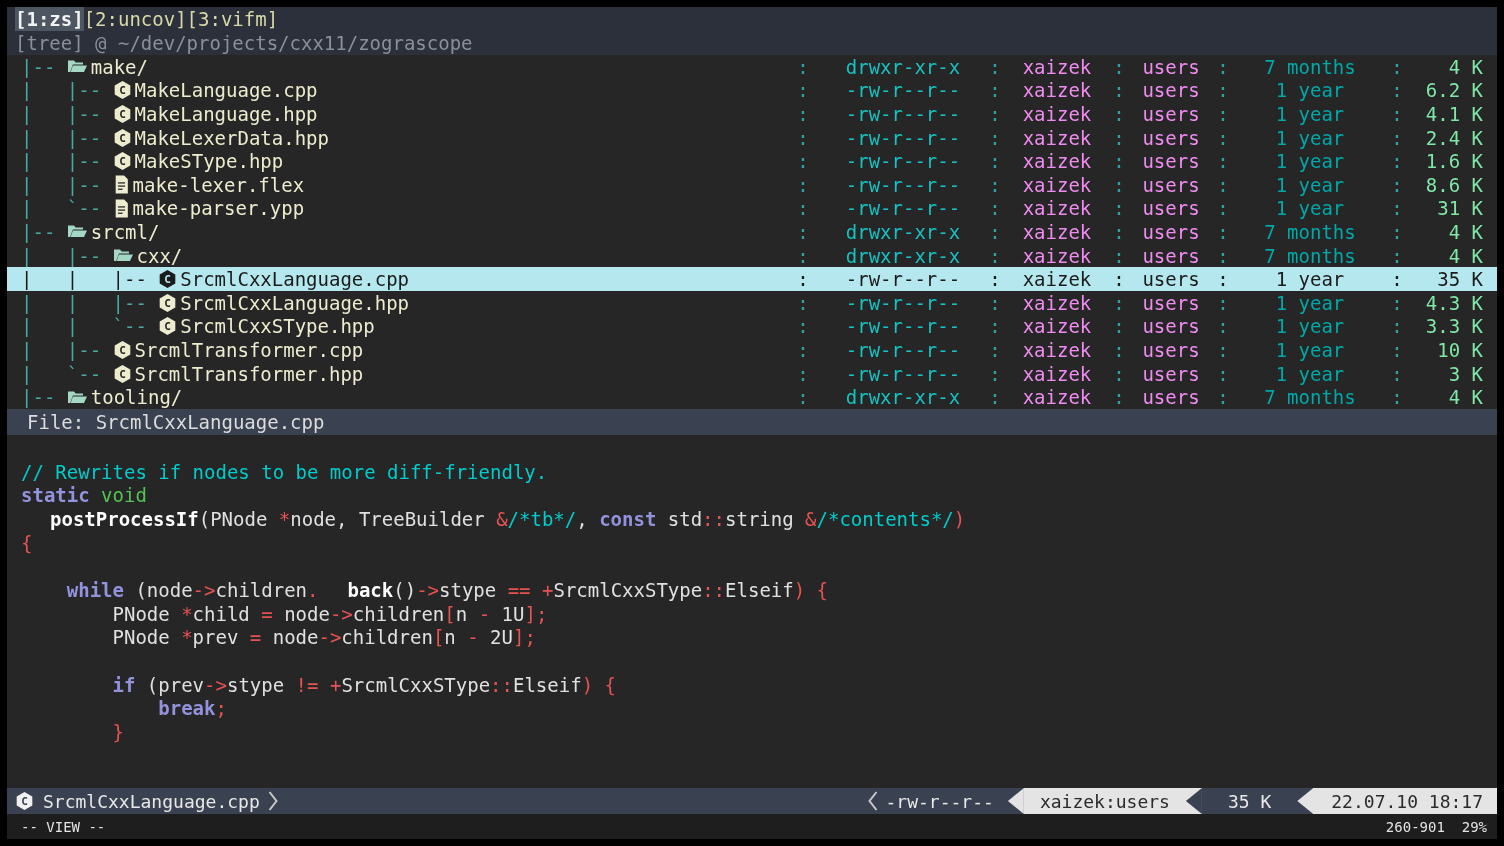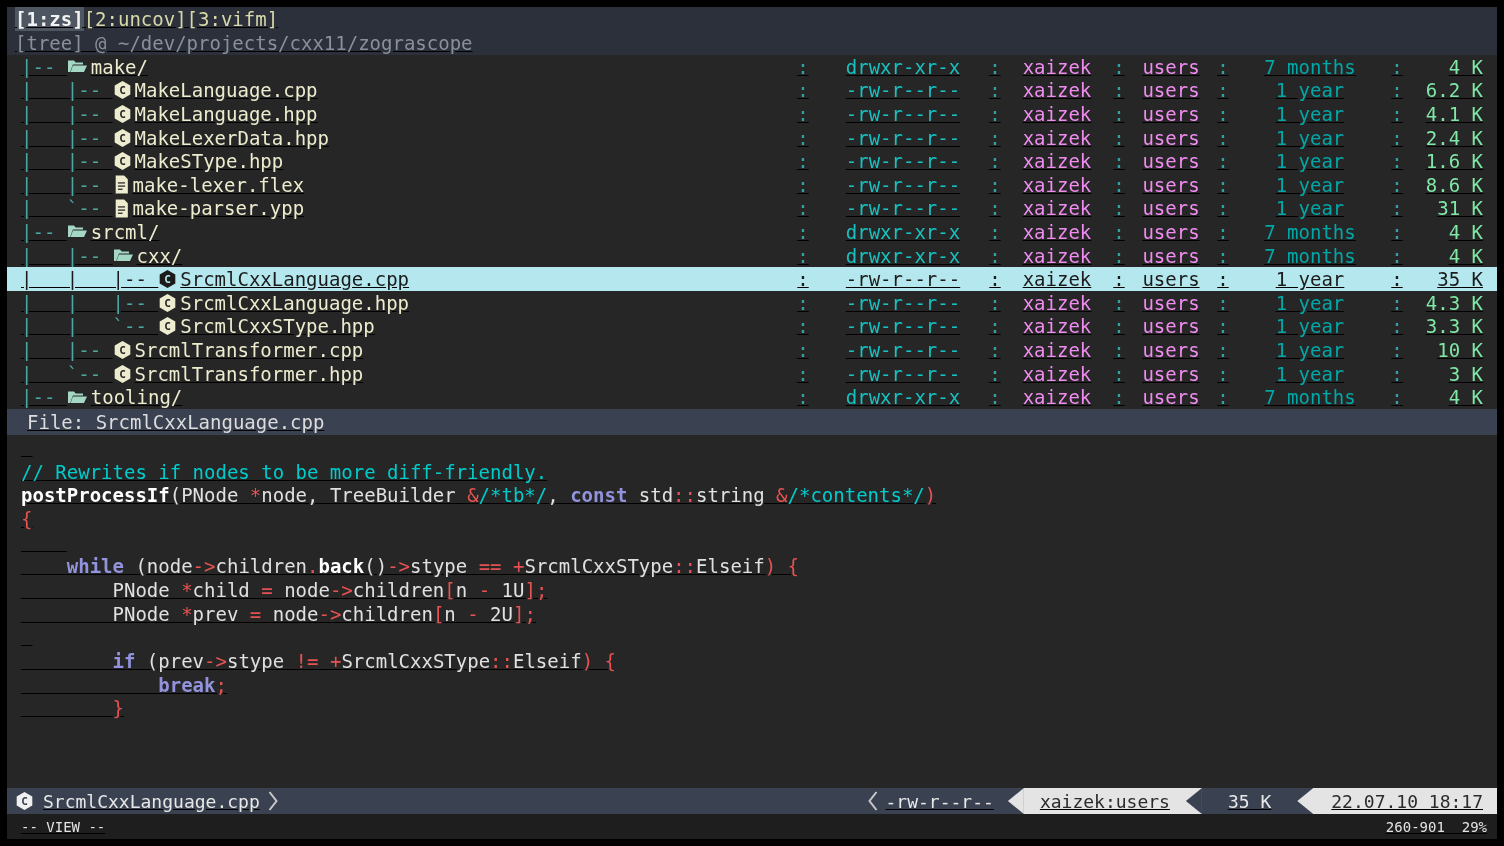--- a/index.html
+++ b/index.html
@@ -11,21 +11,21 @@
     --filebar-bg:#3a4150; --filebar-text:#dcdcdc;
     --code-comment:#00cccc; --code-keyword:#9393dd; --code-type:#53c353;
     --code-op:#e65252; --code-text:#e0e0e0; --code-bold:#ffffff;
     --status-bg:#3a4150; --status-text:#e8e8e8; --status-light:#e4e4e4; --status-dark-text:#2b2b2b;
     --mode-bg:#1e1e1e; --mode-text:#e4e4e4;
   }
   *{margin:0;padding:0;box-sizing:border-box;}
   html,body{width:1504px;height:846px;background:#000;overflow:hidden;}
   body{font-family:"DejaVu Sans Mono","Liberation Mono",monospace;font-size:19px;}
   .terminal{position:absolute;left:7px;top:7px;width:1490px;height:832px;background:var(--main-bg);
-    display:flex;flex-direction:column;text-decoration:underline;}
+    display:flex;flex-direction:column;}
   
   .topbar{height:24px;background:var(--bar-bg);display:flex;align-items:center;padding-left:8px;flex:none;white-space:pre;}
   .tab{display:inline-block;line-height:24px;}
   .tab.active{background:var(--active-tab-bg);color:var(--tab-text);font-weight:bold;}
   .tab.other{color:var(--tab-inactive-text);}
   .pathbar{height:24px;background:var(--bar-bg);color:var(--path-text);line-height:24px;padding-left:8px;flex:none;white-space:pre;}
   
   .filelist{flex:none;}
   .row{display:flex;height:23.6px;align-items:center;color:var(--filename);}
   .row.selected{background:var(--sel-bg);color:var(--sel-text);}
@@ -52,21 +52,21 @@
   .row.selected .c-date,.row.selected .c-size{color:var(--sel-text);}
   
   .filebar{height:26px;background:var(--filebar-bg);color:var(--filebar-text);line-height:26px;padding-left:20px;flex:none;white-space:pre;}
   
   .codepane{flex:1;overflow:hidden;padding:2px 16px 0 14px;}
   .code-line{height:23.7px;line-height:23.7px;white-space:pre;color:var(--code-text);}
   .tok-c{color:var(--code-comment);}
   .tok-k{color:var(--code-keyword);font-weight:bold;}
   .tok-g{color:var(--code-type);}
   .tok-w{color:var(--code-text);}
-  .tok-b{color:var(--code-bold);font-weight:bold;}
+  .tok-b{color:var(--code-bold);font-weight:bold;margin-left:29px;}
   .tok-r{color:var(--code-op);}
   
   .statusbar{height:26px;background:var(--status-bg);display:flex;align-items:stretch;flex:none;color:var(--status-text);font-size:18px;}
   .sb-left{display:flex;align-items:center;padding-left:8px;gap:6px;}
   .sb-spacer{flex:1;}
   .sb-chev{display:flex;align-items:center;}
   .sb-perms{display:flex;align-items:center;padding:0 14px 0 6px;white-space:pre;}
   .pl-arrow-light{width:16px;background:var(--status-light);clip-path:polygon(100% 0,0 50%,100% 100%);flex:none;}
   .pl-wrap-light{width:16px;background:var(--status-light);flex:none;}
   .pl-arrow-dark{width:100%;height:100%;background:var(--status-bg);clip-path:polygon(100% 0,0 50%,100% 100%);}
@@ -341,20 +341,21 @@
         <span class="c-sep">:</span>
         <span class="c-size">4 K</span>
       </div>
     </div>
 
   <div class="filebar">File: SrcmlCxxLanguage.cpp</div>
 
   <div class="codepane" id="code-pane">
       <div class="code-line">&nbsp;</div>
       <div class="code-line"><span class="tok-c">// Rewrites if nodes to be more diff-friendly.</span></div>
+      <div class="code-line"><span class="tok-k">static</span><span class="tok-w"> </span><span class="tok-g">void</span></div>
       <div class="code-line"><span class="tok-b">postProcessIf</span><span class="tok-w">(PNode </span><span class="tok-r">*</span><span class="tok-w">node, TreeBuilder </span><span class="tok-r">&amp;</span><span class="tok-c">/*tb*/</span><span class="tok-w">, </span><span class="tok-k">const</span><span class="tok-w"> std</span><span class="tok-r">::</span><span class="tok-w">string </span><span class="tok-r">&amp;</span><span class="tok-c">/*contents*/</span><span class="tok-r">)</span></div>
       <div class="code-line"><span class="tok-r">{</span></div>
       <div class="code-line"><span class="tok-w">    </span></div>
       <div class="code-line"><span class="tok-w">    </span><span class="tok-k">while</span><span class="tok-w"> (node</span><span class="tok-r">-&gt;</span><span class="tok-w">children</span><span class="tok-r">.</span><span class="tok-b">back</span><span class="tok-w">()</span><span class="tok-r">-&gt;</span><span class="tok-w">stype </span><span class="tok-r">==</span><span class="tok-w"> </span><span class="tok-r">+</span><span class="tok-w">SrcmlCxxSType</span><span class="tok-r">::</span><span class="tok-w">Elseif</span><span class="tok-r">)</span><span class="tok-w"> </span><span class="tok-r">{</span></div>
       <div class="code-line"><span class="tok-w">        PNode </span><span class="tok-r">*</span><span class="tok-w">child </span><span class="tok-r">=</span><span class="tok-w"> node</span><span class="tok-r">-&gt;</span><span class="tok-w">children</span><span class="tok-r">[</span><span class="tok-w">n </span><span class="tok-r">-</span><span class="tok-w"> 1U</span><span class="tok-r">];</span></div>
       <div class="code-line"><span class="tok-w">        PNode </span><span class="tok-r">*</span><span class="tok-w">prev </span><span class="tok-r">=</span><span class="tok-w"> node</span><span class="tok-r">-&gt;</span><span class="tok-w">children</span><span class="tok-r">[</span><span class="tok-w">n </span><span class="tok-r">-</span><span class="tok-w"> 2U</span><span class="tok-r">];</span></div>
       <div class="code-line">&nbsp;</div>
       <div class="code-line"><span class="tok-w">        </span><span class="tok-k">if</span><span class="tok-w"> (prev</span><span class="tok-r">-&gt;</span><span class="tok-w">stype </span><span class="tok-r">!=</span><span class="tok-w"> </span><span class="tok-r">+</span><span class="tok-w">SrcmlCxxSType</span><span class="tok-r">::</span><span class="tok-w">Elseif</span><span class="tok-r">)</span><span class="tok-w"> </span><span class="tok-r">{</span></div>
       <div class="code-line"><span class="tok-w">            </span><span class="tok-k">break</span><span class="tok-r">;</span></div>
       <div class="code-line"><span class="tok-w">        </span><span class="tok-r">}</span></div>

